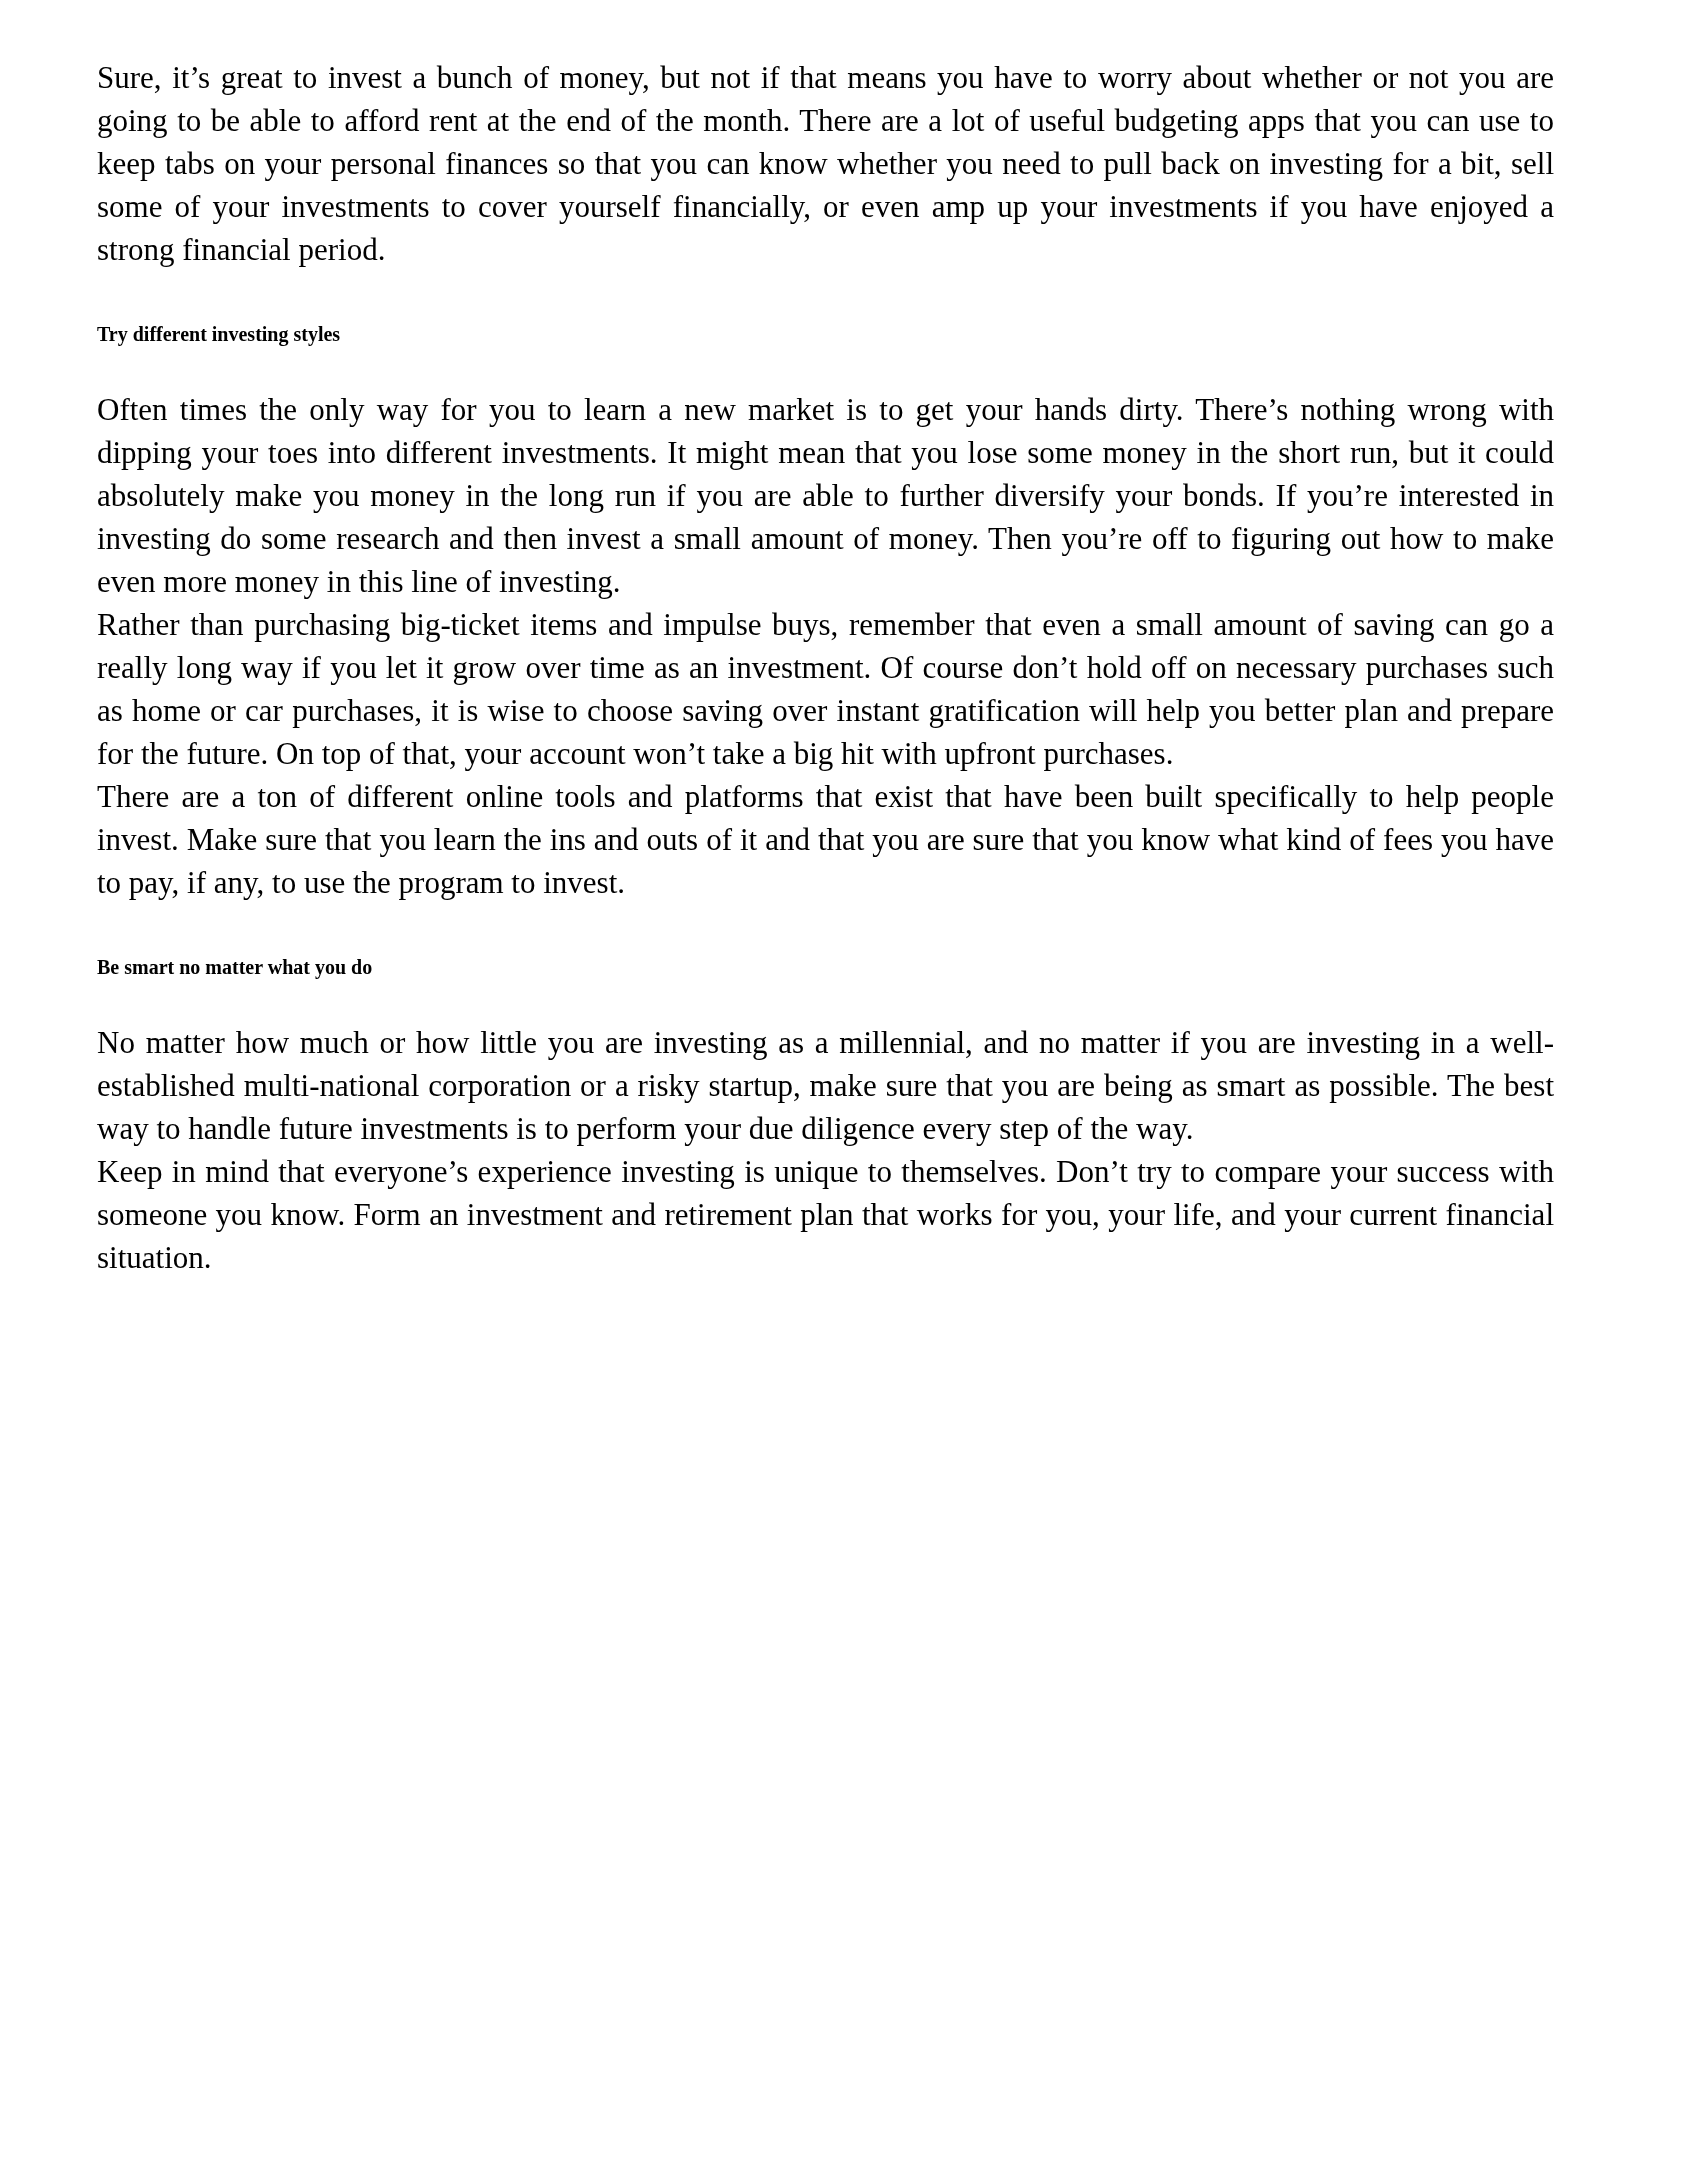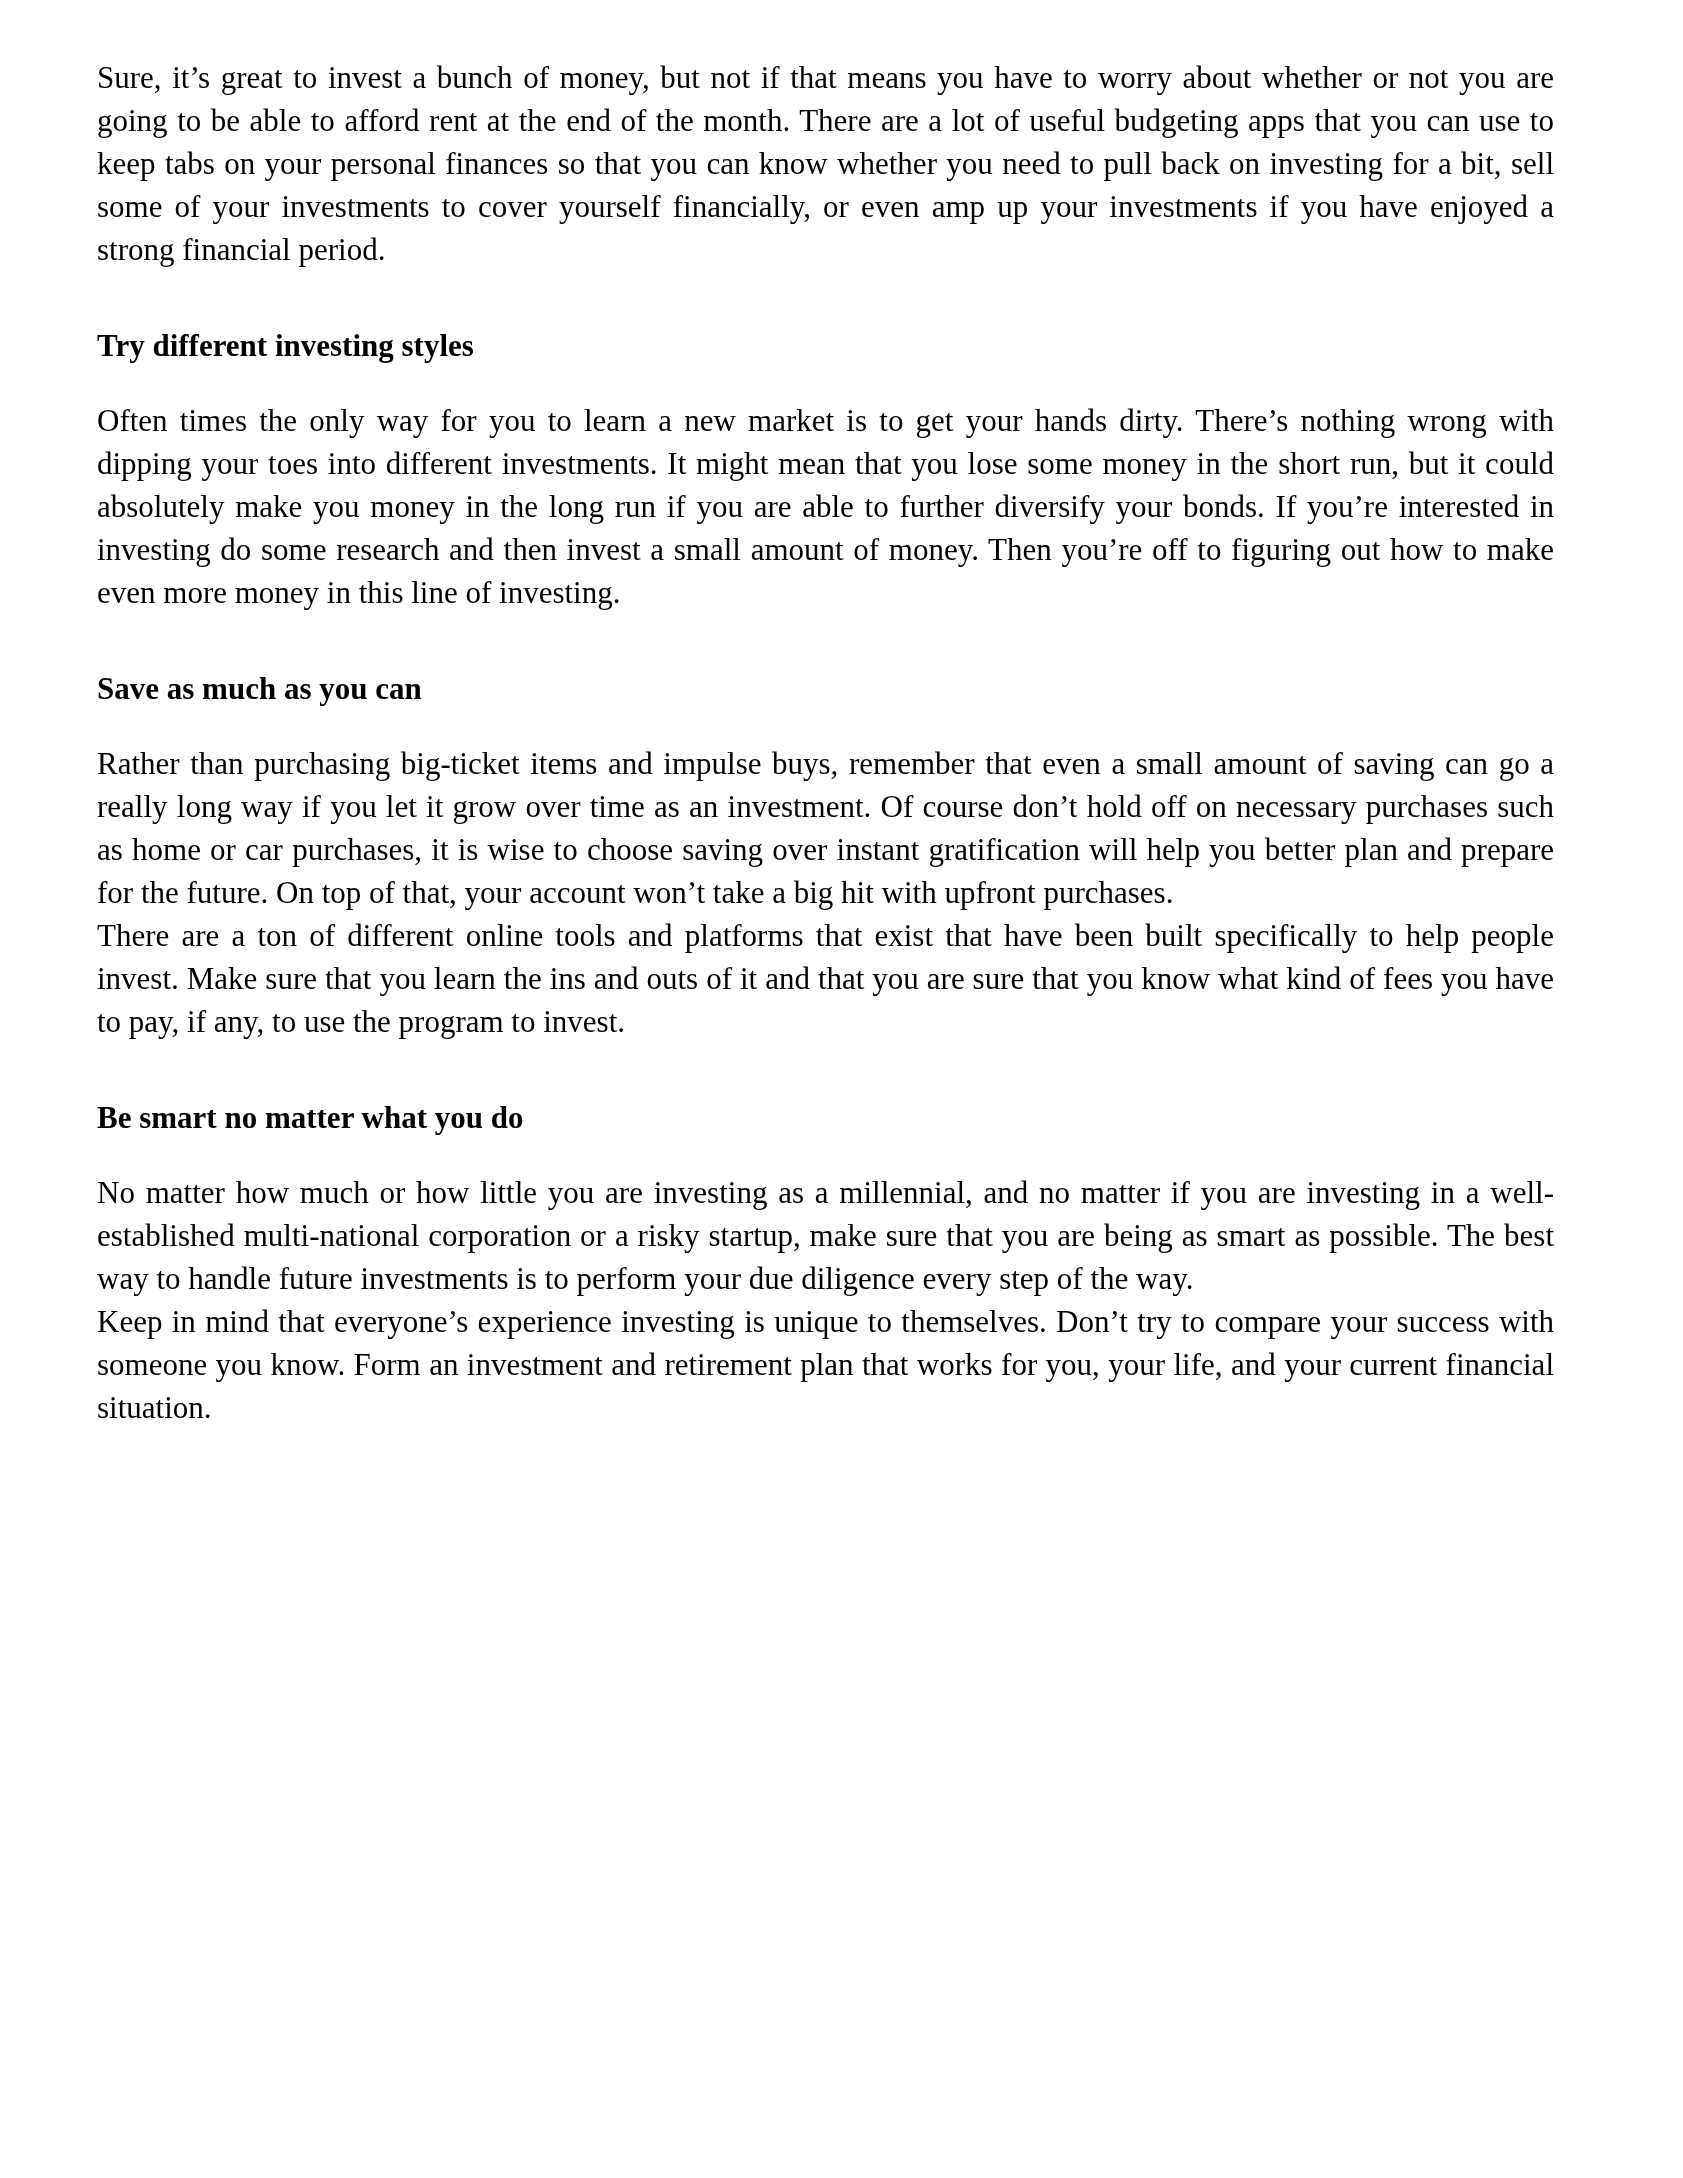--- a/index.html
+++ b/index.html
@@ -24,39 +24,38 @@
       line-height: 43px;
     }
     .page p {
       margin: 0;
       text-align: justify;
       text-align-last: left;
     }
     .page p + p {
     }
     .page h2 {
-      margin: 53px 0 0 0;
-      font-size: 31px;
+      margin: 42px 0 0 0;
+      font-size: 20px;
       line-height: 43px;
       font-weight: bold;
     }
     .page h2 + p {
       margin-top: 32px;
     }
   </style>
 </head>
 <body>
 
 <div class="page">
   <p>Sure, it’s great to invest a bunch of money, but not if that means you have to worry about whether or not you are going to be able to afford rent at the end of the month. There are a lot of useful budgeting apps that you can use to keep tabs on your personal finances so that you can know whether you need to pull back on investing for a bit, sell some of your investments to cover yourself financially, or even amp up your investments if you have enjoyed a strong financial period.</p>
 
   <h2>Try different investing styles</h2>
   <p>Often times the only way for you to learn a new market is to get your hands dirty. There’s nothing wrong with dipping your toes into different investments. It might mean that you lose some money in the short run, but it could absolutely make you money in the long run if you are able to further diversify your bonds. If you’re interested in investing do some research and then invest a small amount of money. Then you’re off to figuring out how to make even more money in this line of investing.</p>
 
-  <h2>Save as much as you can</h2>
   <p>Rather than purchasing big-ticket items and impulse buys, remember that even a small amount of saving can go a really long way if you let it grow over time as an investment. Of course don’t hold off on necessary purchases such as home or car purchases, it is wise to choose saving over instant gratification will help you better plan and prepare for the future. On top of that, your account won’t take a big hit with upfront purchases.</p>
 
   <p>There are a ton of different online tools and platforms that exist that have been built specifically to help people invest. Make sure that you learn the ins and outs of it and that you are sure that you know what kind of fees you have to pay, if any, to use the program to invest.</p>
 
   <h2>Be smart no matter what you do</h2>
   <p>No matter how much or how little you are investing as a millennial, and no matter if you are investing in a well-established multi-national corporation or a risky startup, make sure that you are being as smart as possible. The best way to handle future investments is to perform your due diligence every step of the way.</p>
   <p>Keep in mind that everyone’s experience investing is unique to themselves. Don’t try to compare your success with someone you know. Form an investment and retirement plan that works for you, your life, and your current financial situation.</p>
 </div>
 
 

